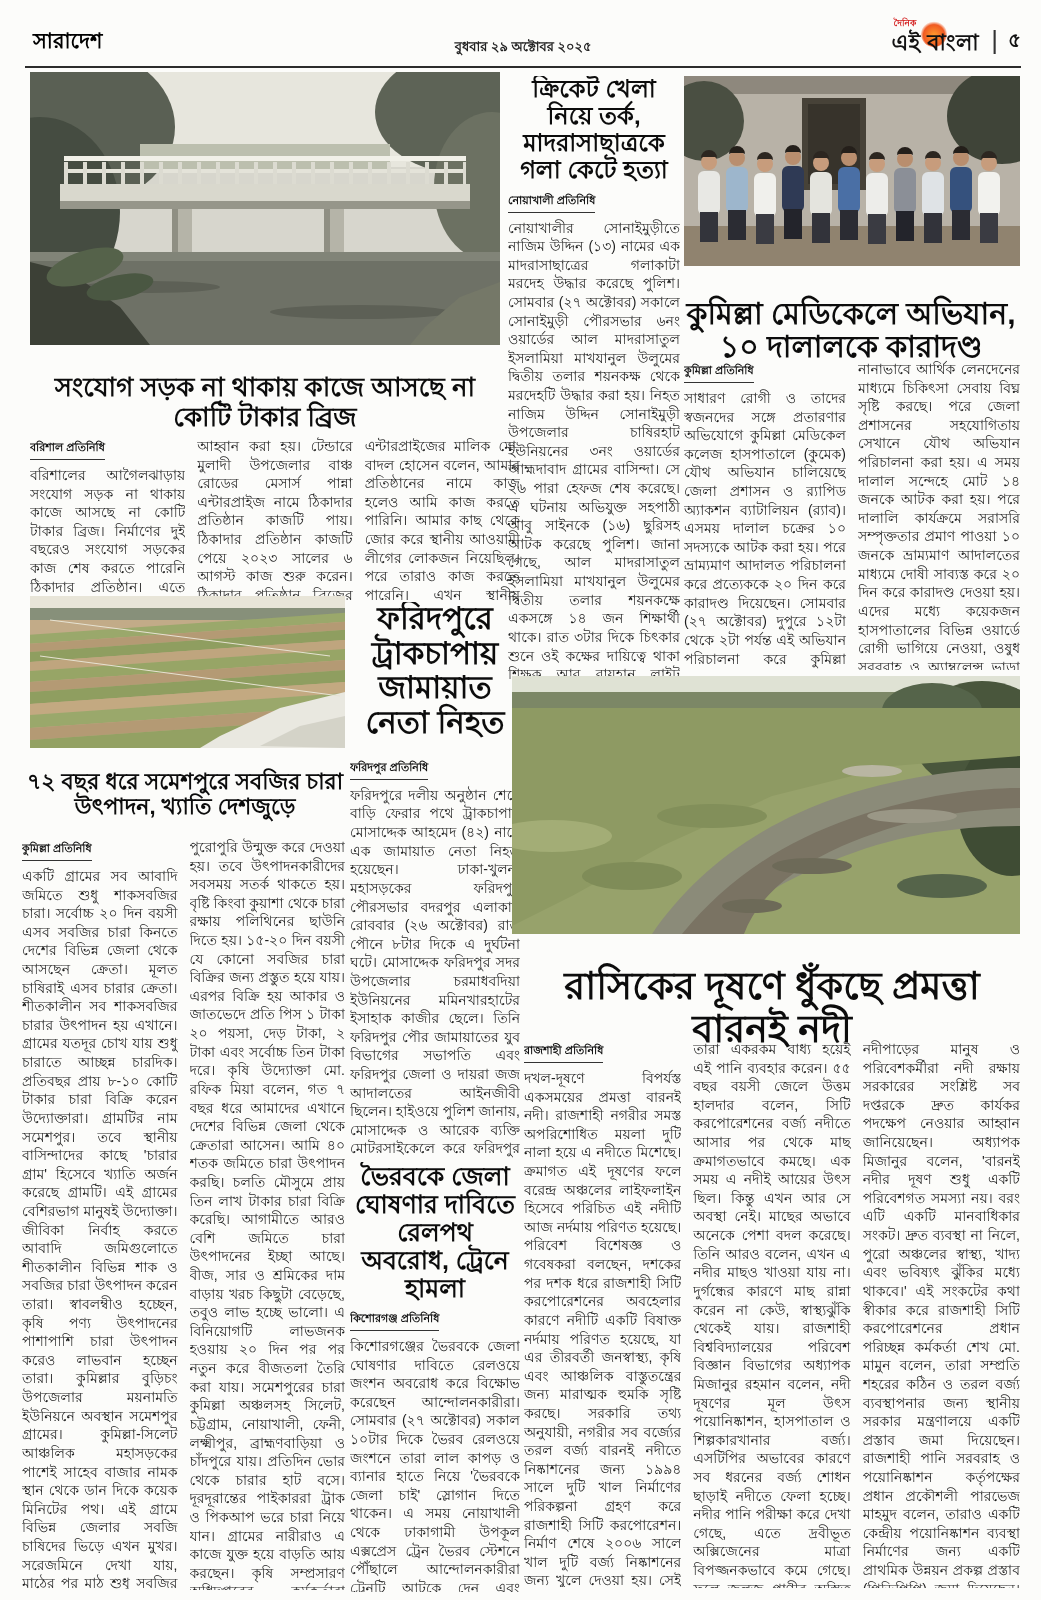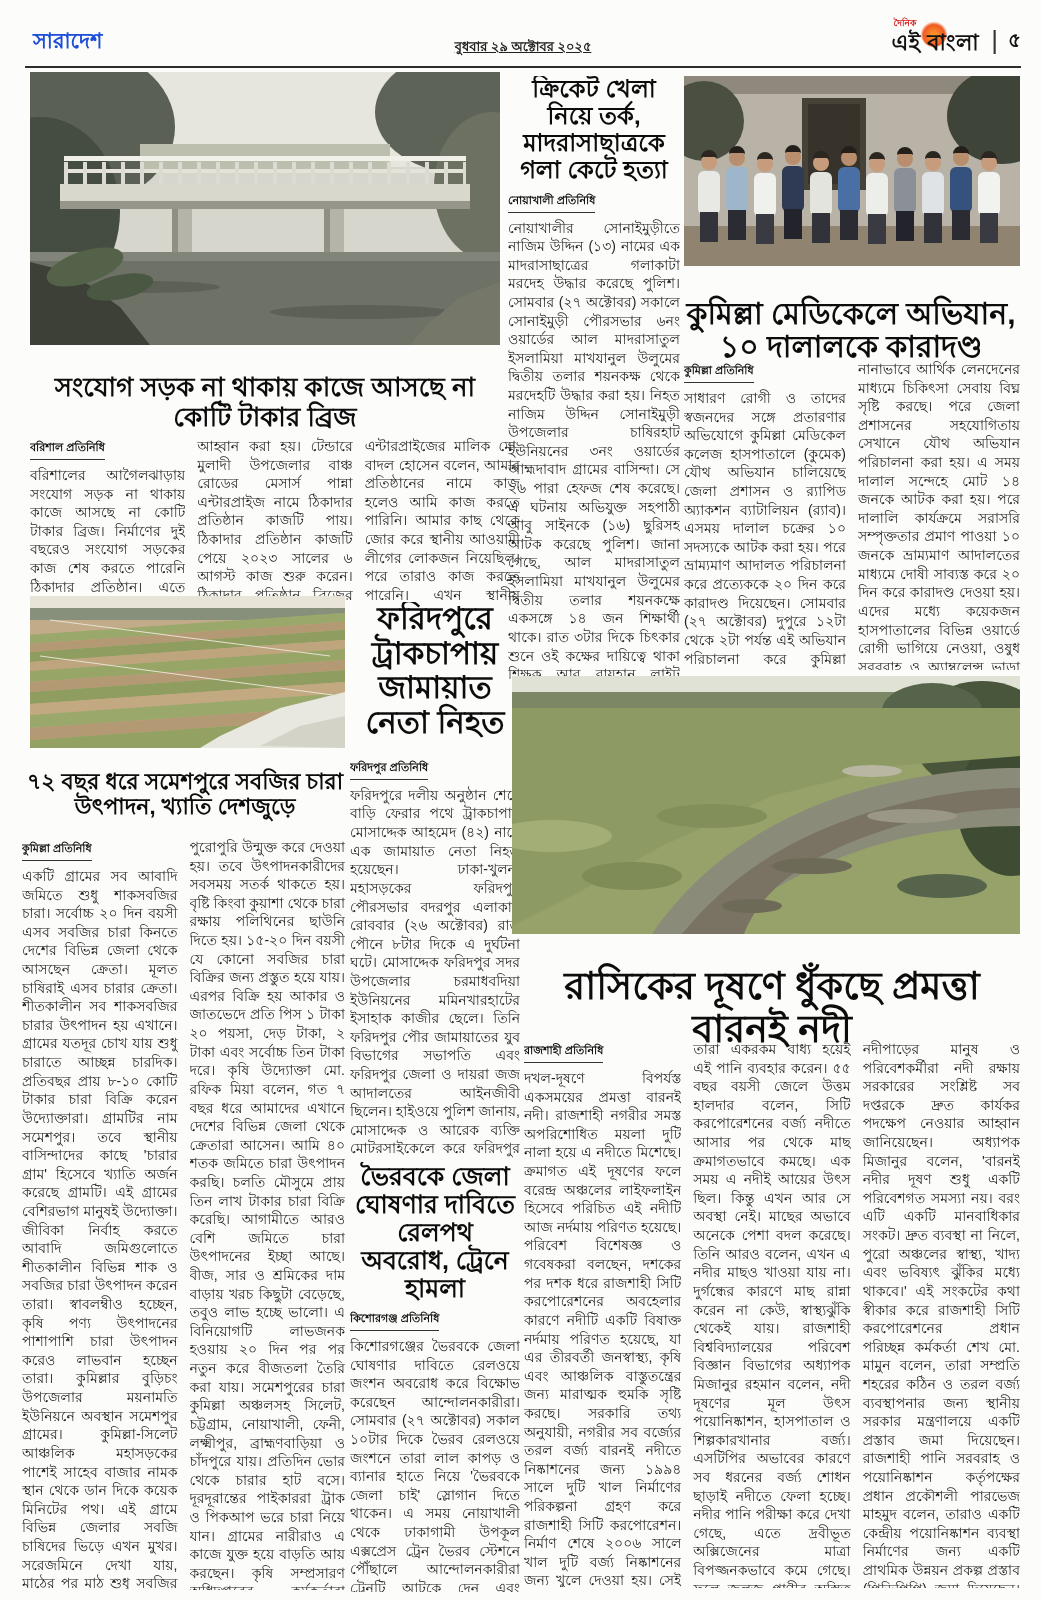--- a/index.html
+++ b/index.html
@@ -1,21 +1,21 @@
 <!DOCTYPE html>
 <html lang="bn"><head>
 <meta charset="utf-8">
 <style>
   html,body{margin:0;padding:0;background:#e8e8e4;}
   .sheet{position:relative;width:1041px;height:1600px;margin:0 auto;background:#fcfcfa;
          font-family:"Liberation Sans",sans-serif;color:#1b1b1b;overflow:hidden;}
   
   .topbar{position:absolute;left:25px;right:20px;top:20px;height:42px;}
-  .section-name{position:absolute;left:8px;bottom:2px;font-size:21px;font-weight:bold;color:#1d4ed8;}
-  .page-date{position:absolute;left:50%;transform:translateX(-50%);bottom:4px;font-size:13px;font-weight:bold;color:#222;text-decoration:underline;}
+  .section-name{position:absolute;left:8px;bottom:2px;font-size:21px;font-weight:bold;color:#000000;}
+  .page-date{position:absolute;left:50%;transform:translateX(-50%);bottom:4px;font-size:13px;font-weight:bold;color:#222;}
   .masthead{position:absolute;right:0;bottom:0;display:flex;align-items:flex-start;gap:8px;}
   .masthead .logo-wrap{position:relative;padding:0 2px;}
   .masthead .sun{position:absolute;right:34px;top:-4px;width:26px;height:26px;border-radius:50%;
       background:radial-gradient(circle at 50% 55%, #ff9d2e 0%, #f05a22 55%, rgba(240,90,34,0) 72%);z-index:0;}
   .masthead .daily{position:absolute;left:4px;top:-9px;font-size:9px;color:#d42222;font-weight:bold;z-index:2;}
   .masthead .logo-text{position:relative;z-index:1;font-size:22px;font-weight:800;color:#121212;letter-spacing:.5px;}
   .masthead .bar{font-size:26px;color:#333;margin:0 2px;}
   .masthead .pageno{font-size:20px;font-weight:bold;color:#111;margin-bottom:2px;}
   .head-rule{position:absolute;left:25px;right:20px;top:66px;border-top:2px solid #2c2c2c;}
   

